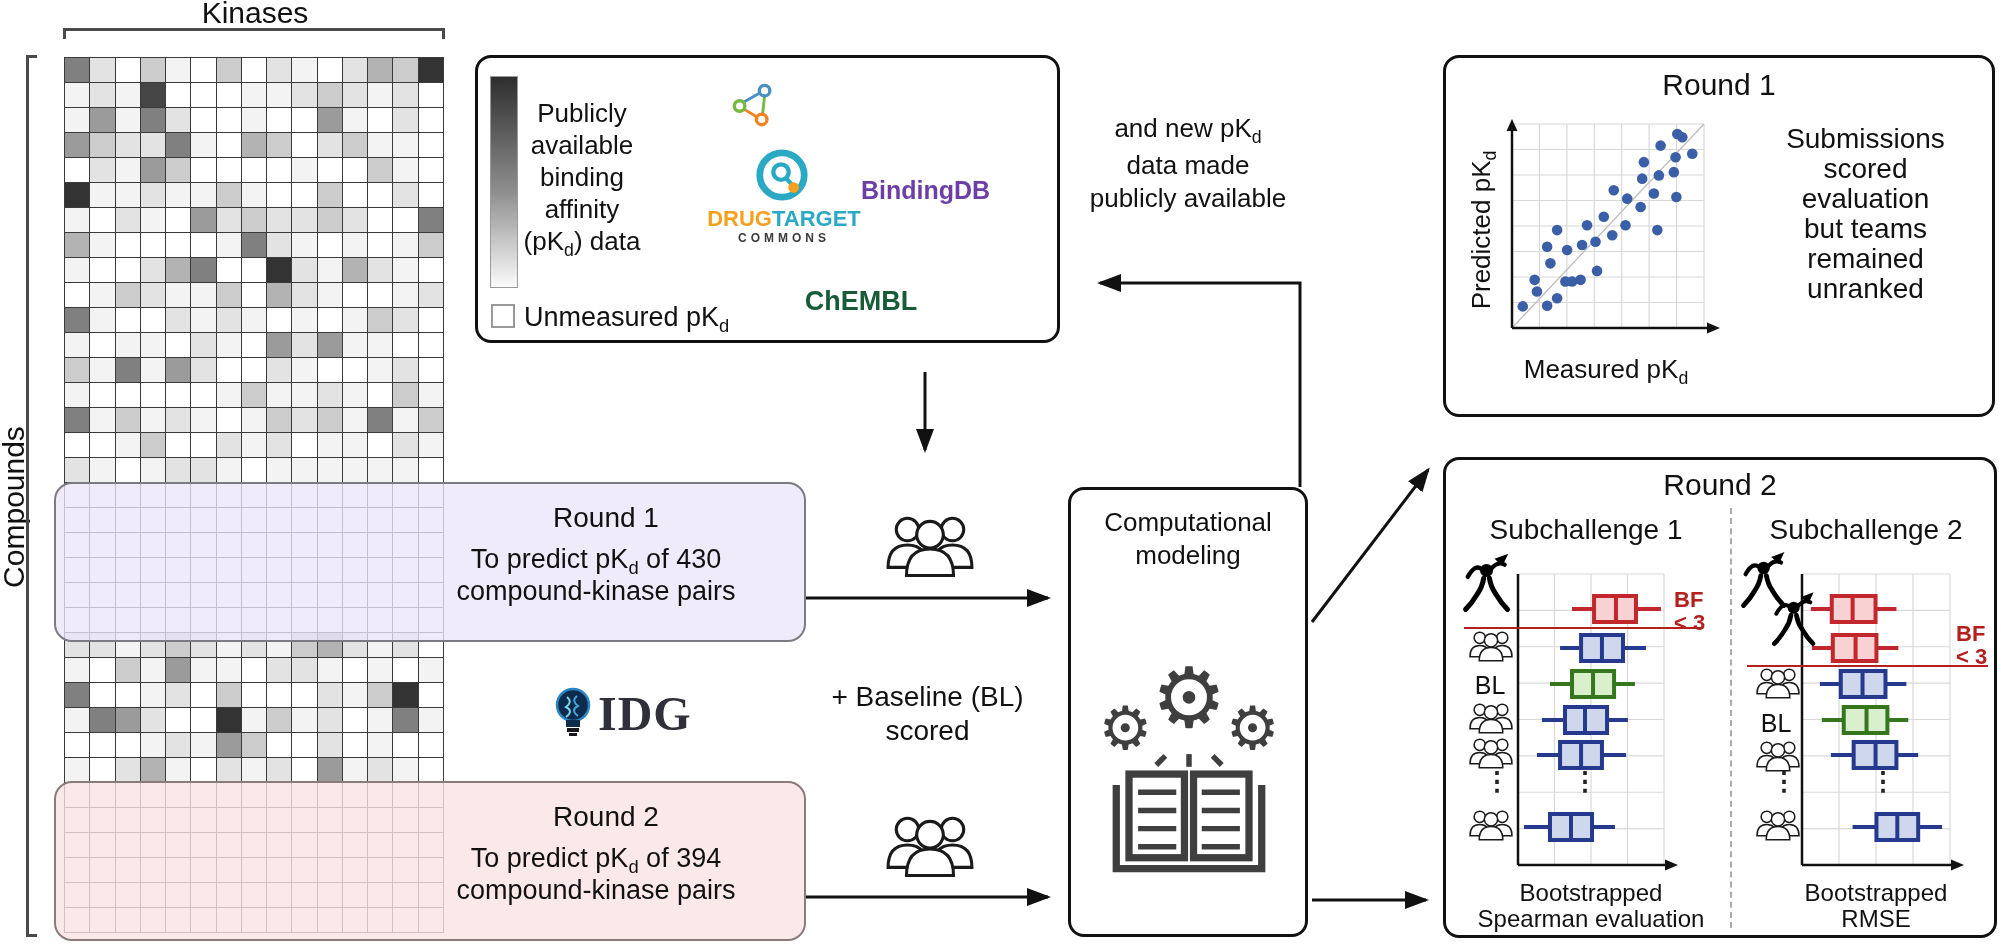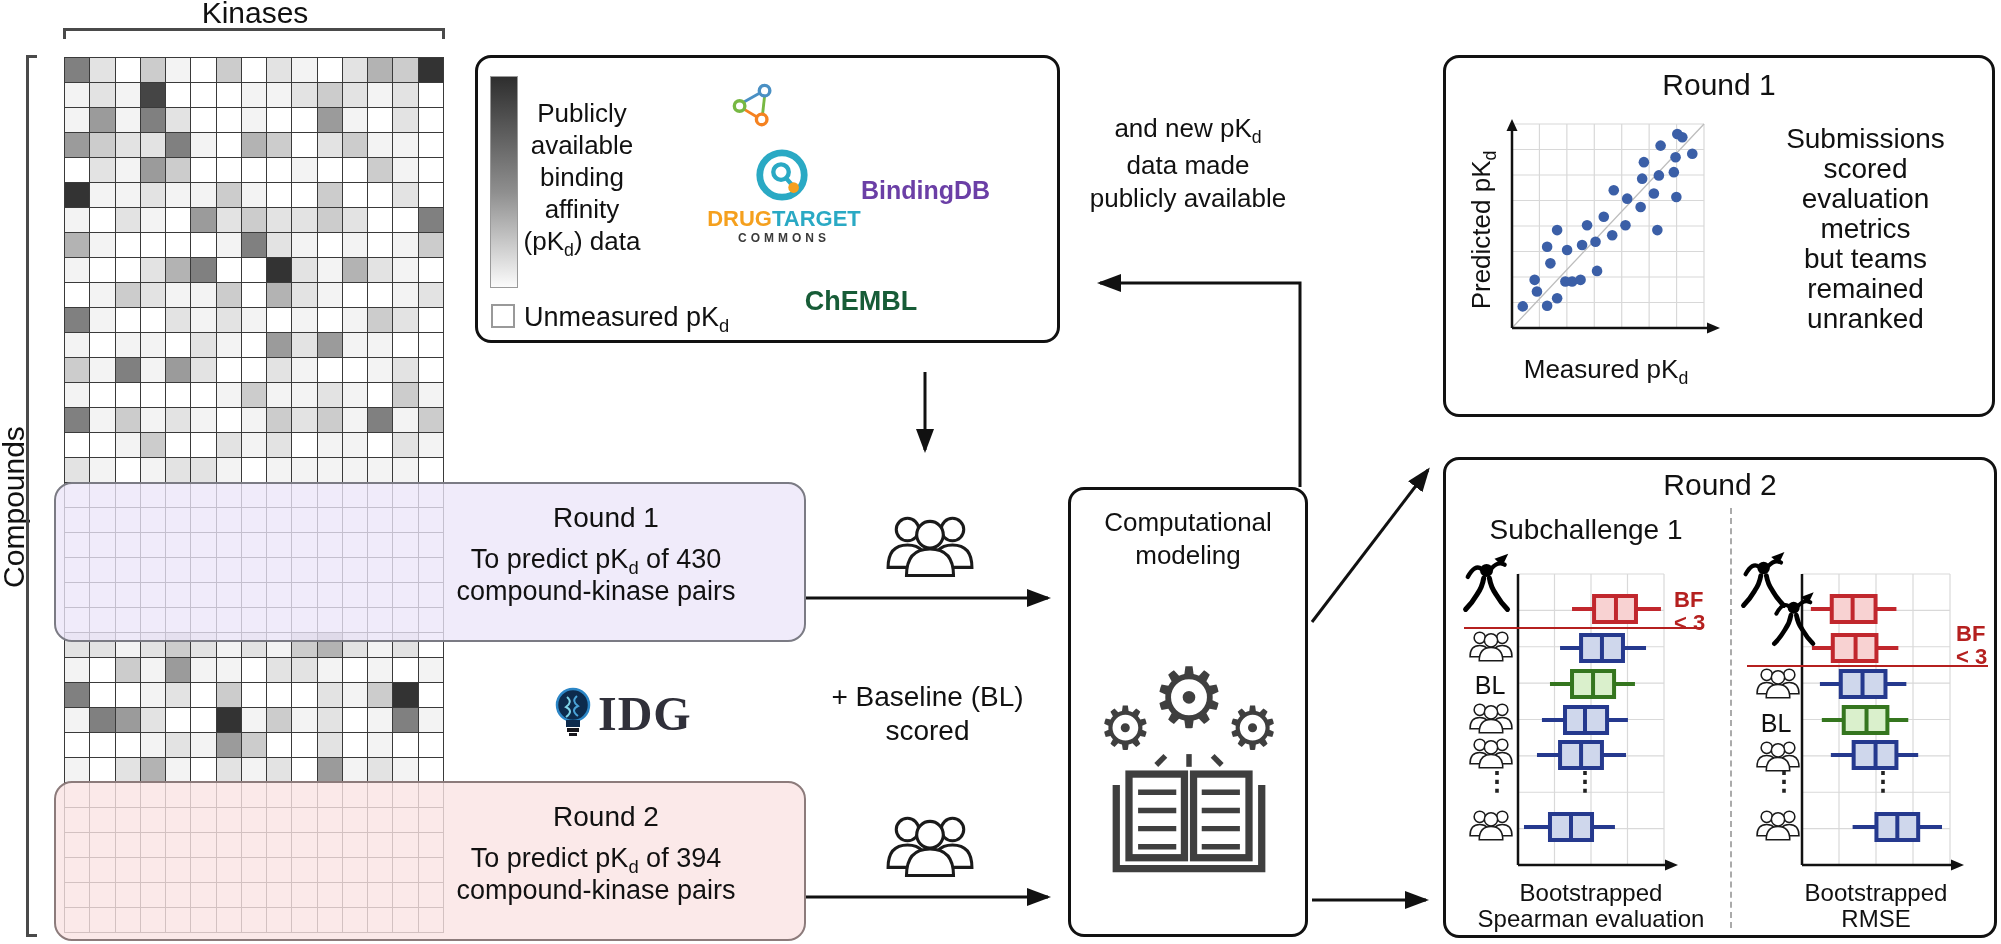--- a/index.html
+++ b/index.html
@@ -819,31 +819,31 @@
         <circle cx="184.304" cy="19.25999999999999" r="5.3" fill="#3b5fa7"></circle>
         <circle cx="194.28799999999998" cy="35.78399999999999" r="5.3" fill="#3b5fa7"></circle>
         <circle cx="178.352" cy="79.03200000000001" r="5.3" fill="#3b5fa7"></circle>
       </svg>
     <div class="abs" id="r1-ylabel"><span>Predicted pK</span><sub class="sb">d</sub></div>
     <div class="abs ctr" id="r1-xlabel"><span>Measured pK</span><sub class="sb">d</sub></div>
     <div class="abs ctr" id="r1-note">
       <div>Submissions</div>
         <div>scored</div>
         <div>evaluation</div>
-      <div>metrics</div>
         <div>but teams</div>
       <div>remained</div>
         <div>unranked</div>
     </div>
   </div>
 
   <div class="abs" id="round2-box">
     <div class="abs ctr" id="r2-title">Round 2</div>
     <div class="abs" id="r2-sep"></div>
     <div class="abs ctr sub-title" id="sc1-title">Subchallenge 1</div>
+    <div class="abs ctr sub-title" id="sc2-title">Subchallenge 2</div>
 
     <svg class="abs" id="sc1-svg" width="270" height="310" viewBox="0 0 270 310" style="left:7px;top:108px;">
         <g stroke="#d9d9d9" stroke-width="1.2">
           <line x1="65" y1="6" x2="211" y2="6"></line>
           <line x1="65" y1="42.375" x2="211" y2="42.375"></line>
           <line x1="65" y1="78.75" x2="211" y2="78.75"></line>
           <line x1="65" y1="115.125" x2="211" y2="115.125"></line>
           <line x1="65" y1="151.5" x2="211" y2="151.5"></line>
           <line x1="65" y1="187.875" x2="211" y2="187.875"></line>
           <line x1="65" y1="224.25" x2="211" y2="224.25"></line>

